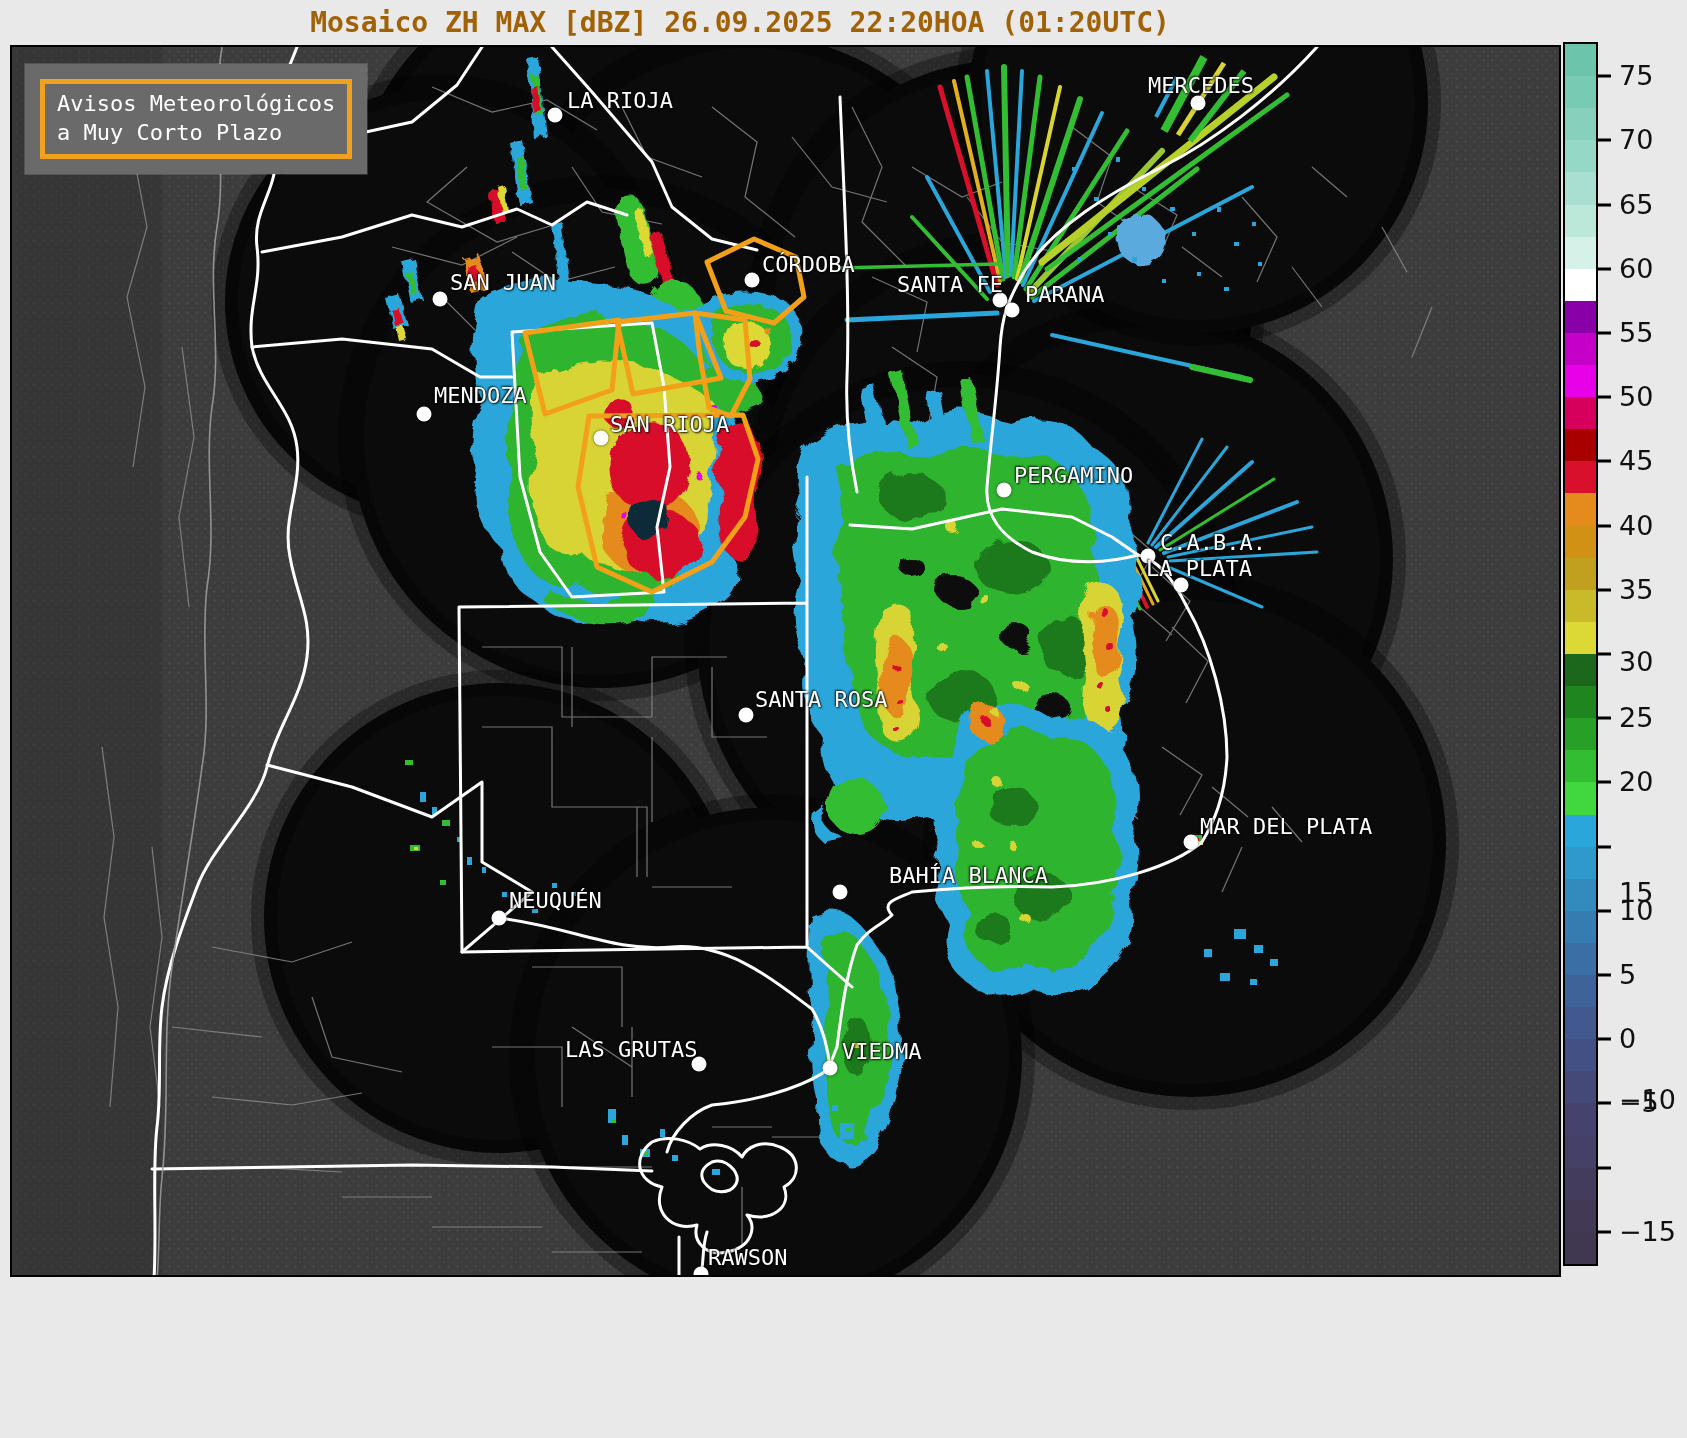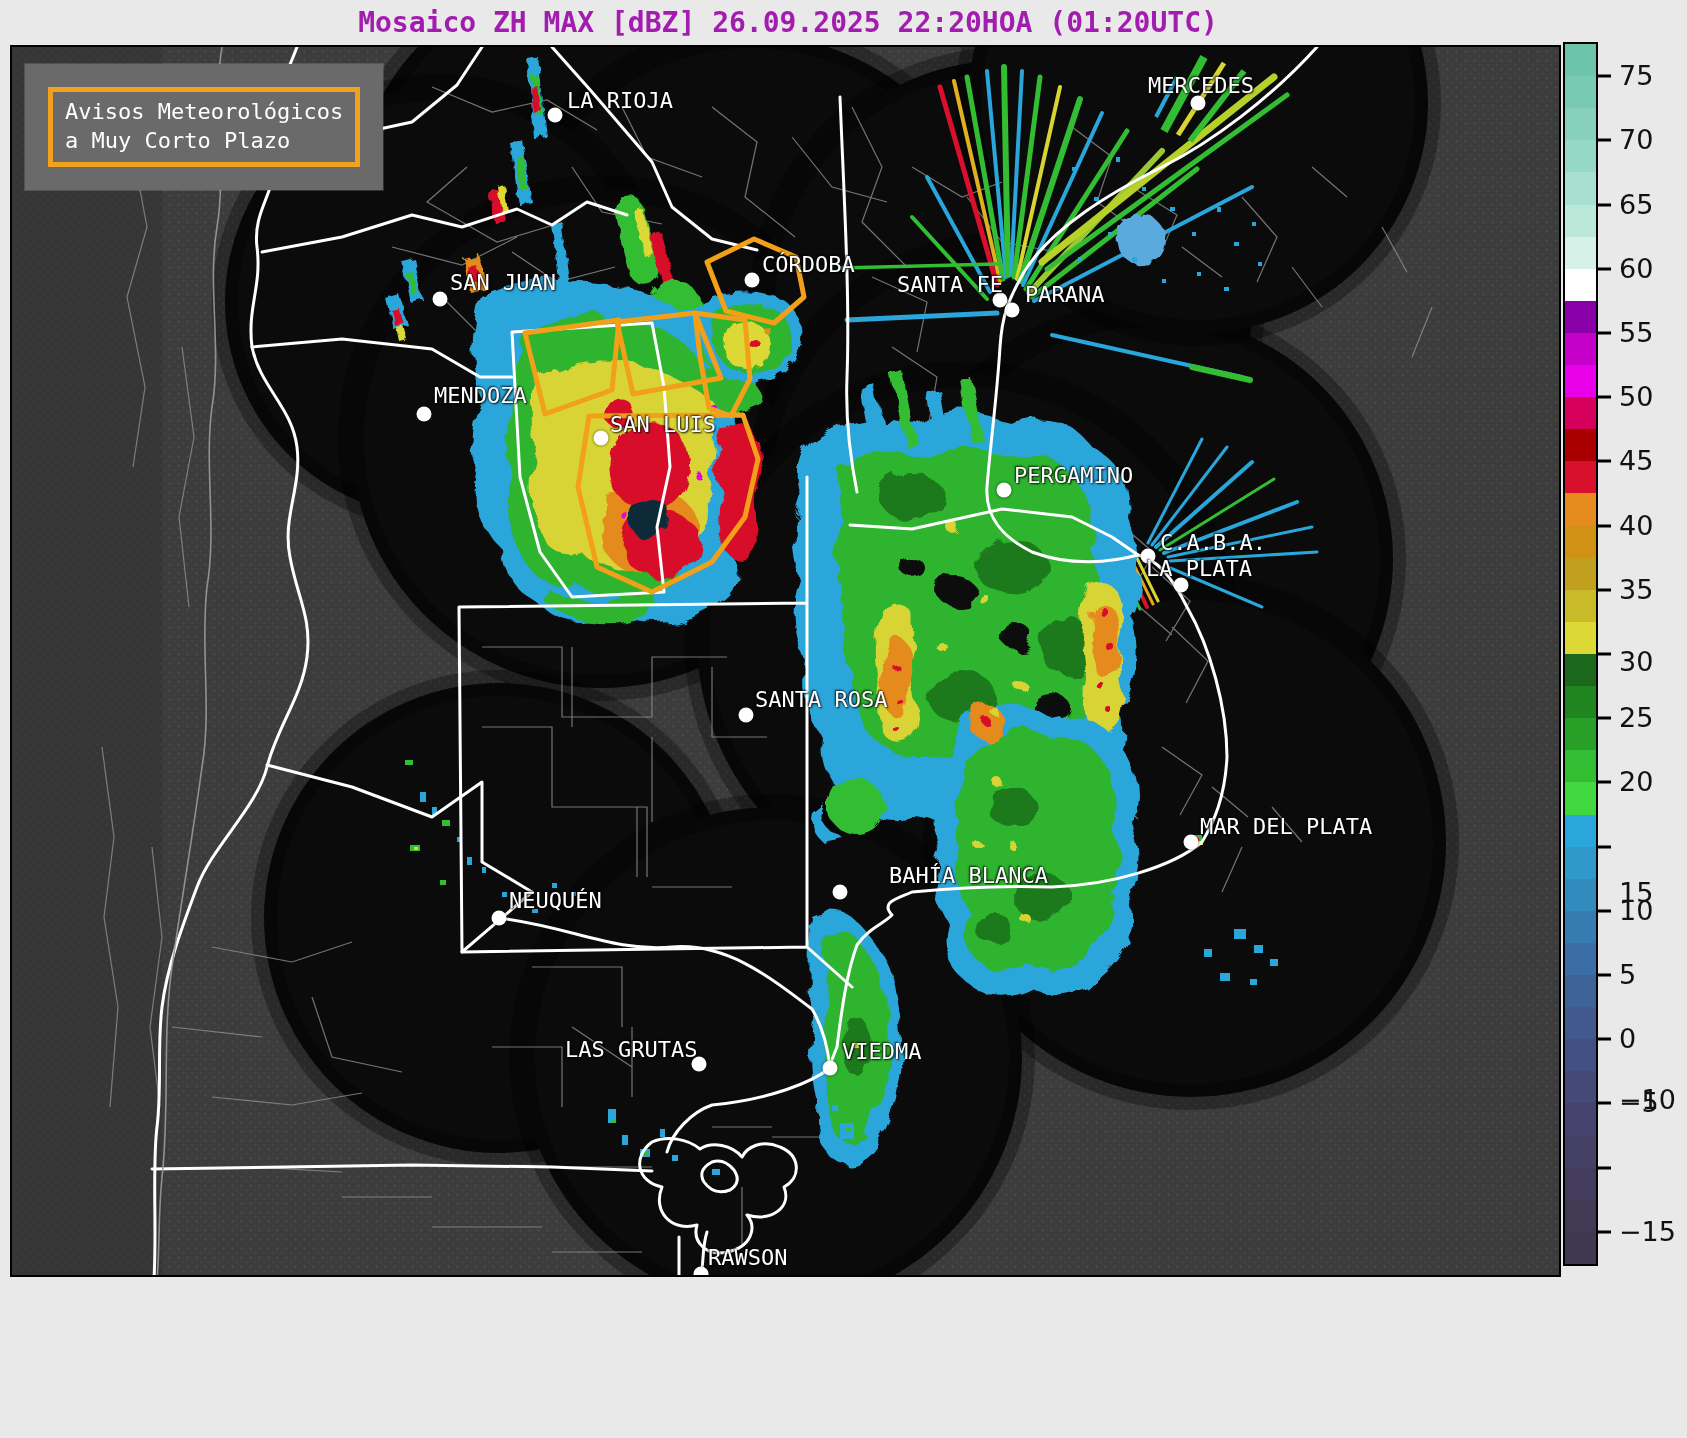--- a/index.html
+++ b/index.html
@@ -1,38 +1,38 @@
 <!DOCTYPE html>
 <html><head>
 <meta charset="utf-8">
 <style>
   html,body{margin:0;padding:0;background:#e9e9e9;}
   .page{position:relative;width:1687px;height:1438px;background:#e9e9e9;overflow:hidden;
         font-family:"DejaVu Sans","Liberation Sans",sans-serif;}
   .title{position:absolute;top:6px;left:0;width:1480px;text-align:center;
          font-family:"DejaVu Sans Mono","Liberation Mono",monospace;
-         font-size:28px;font-weight:600;color:#a21caf;letter-spacing:0;padding-left:48px;}
+         font-size:28px;font-weight:600;color:#a16207;letter-spacing:0;}
   
   .map{position:absolute;left:10px;top:45px;width:1551px;height:1232px;
        box-sizing:border-box;border:2px solid #000;background-color:#3c3c3c;
        background-image:
          radial-gradient(circle,#4f4f4f 0.9px,transparent 1.1px),
          radial-gradient(circle,#484848 0.9px,transparent 1.1px);
        background-size:9px 9px,9px 9px;background-position:0 0,4.5px 4.5px;
        overflow:hidden;}
   .map svg{position:absolute;left:0;top:0;}
   .citylayer{position:absolute;left:0;top:0;width:100%;height:100%;pointer-events:none;}
   .city-dot{position:absolute;width:15px;height:15px;border-radius:50%;background:#fff;
             transform:translate(-50%,-50%);box-shadow:0 0 3px rgba(0,0,0,.6);}
   .city-label{position:absolute;transform:translateY(-50%);white-space:pre;
               font-family:"DejaVu Sans Mono","Liberation Mono",monospace;
               font-size:22px;color:#fff;
               text-shadow:1px 1px 2px rgba(0,0,0,.95),-1px -1px 2px rgba(0,0,0,.85);}
   
-  .warnbox{position:absolute;left:13px;top:17px;background:#6a6a6a;padding:23px;
+  .warnbox{position:absolute;left:13px;top:17px;background:#6a6a6a;padding:15px;
            box-shadow:0 0 0 1px rgba(255,255,255,.15);}
   .warnbox .inner{border:5px solid #f0a11d;padding:5px 12px 7px 12px;}
   .warnbox .line{font-family:"DejaVu Sans Mono","Liberation Mono",monospace;
                  font-size:22px;line-height:29px;color:#fff;white-space:pre;}
   
   .cbar{position:absolute;left:1563px;top:42px;width:120px;height:1226px;text-decoration:underline;}
   .cb-bar{position:absolute;left:0;top:0;width:31px;height:1220px;border:2px solid #000;}
   .cb-seg{position:absolute;left:0;width:31px;}
   .cb-tick{position:absolute;left:35px;width:13px;height:3px;background:#000;transform:translateY(-50%);}
   .cb-lab{position:absolute;left:56px;transform:translateY(-52%);
@@ -352,21 +352,21 @@
         <div class="city-label" style="left: 438px; top: 235px;">SAN JUAN</div>
         <div class="city-dot" style="left: 740px; top: 233px;"></div>
         <div class="city-label" style="left: 750px; top: 217px;">CÓRDOBA</div>
         <div class="city-dot" style="left: 988px; top: 253px;"></div>
         <div class="city-label" style="left: 885px; top: 237px;">SANTA FE</div>
         <div class="city-dot" style="left: 1000px; top: 263px;"></div>
         <div class="city-label" style="left: 1013px; top: 247px;">PARANA</div>
         <div class="city-dot" style="left: 412px; top: 367px;"></div>
         <div class="city-label" style="left: 422px; top: 348px;">MENDOZA</div>
         <div class="city-dot" style="left: 589px; top: 391px;"></div>
-        <div class="city-label" style="left: 598px; top: 377px;">SAN LUIS</div>
+        <div class="city-label" style="left: 598px; top: 377px;">SAN RIOJA</div>
         <div class="city-dot" style="left: 992px; top: 443px;"></div>
         <div class="city-label" style="left: 1002px; top: 428px;">PERGAMINO</div>
         <div class="city-dot" style="left: 1136px; top: 509px;"></div>
         <div class="city-label" style="left: 1148px; top: 495px;">C.A.B.A.</div>
         <div class="city-dot" style="left: 1169px; top: 538px;"></div>
         <div class="city-label" style="left: 1134px; top: 521px;">LA PLATA</div>
         <div class="city-dot" style="left: 734px; top: 668px;"></div>
         <div class="city-label" style="left: 743px; top: 652px;">SANTA ROSA</div>
         <div class="city-dot" style="left: 1179px; top: 795px;"></div>
         <div class="city-label" style="left: 1188px; top: 779px;">MAR DEL PLATA</div>

